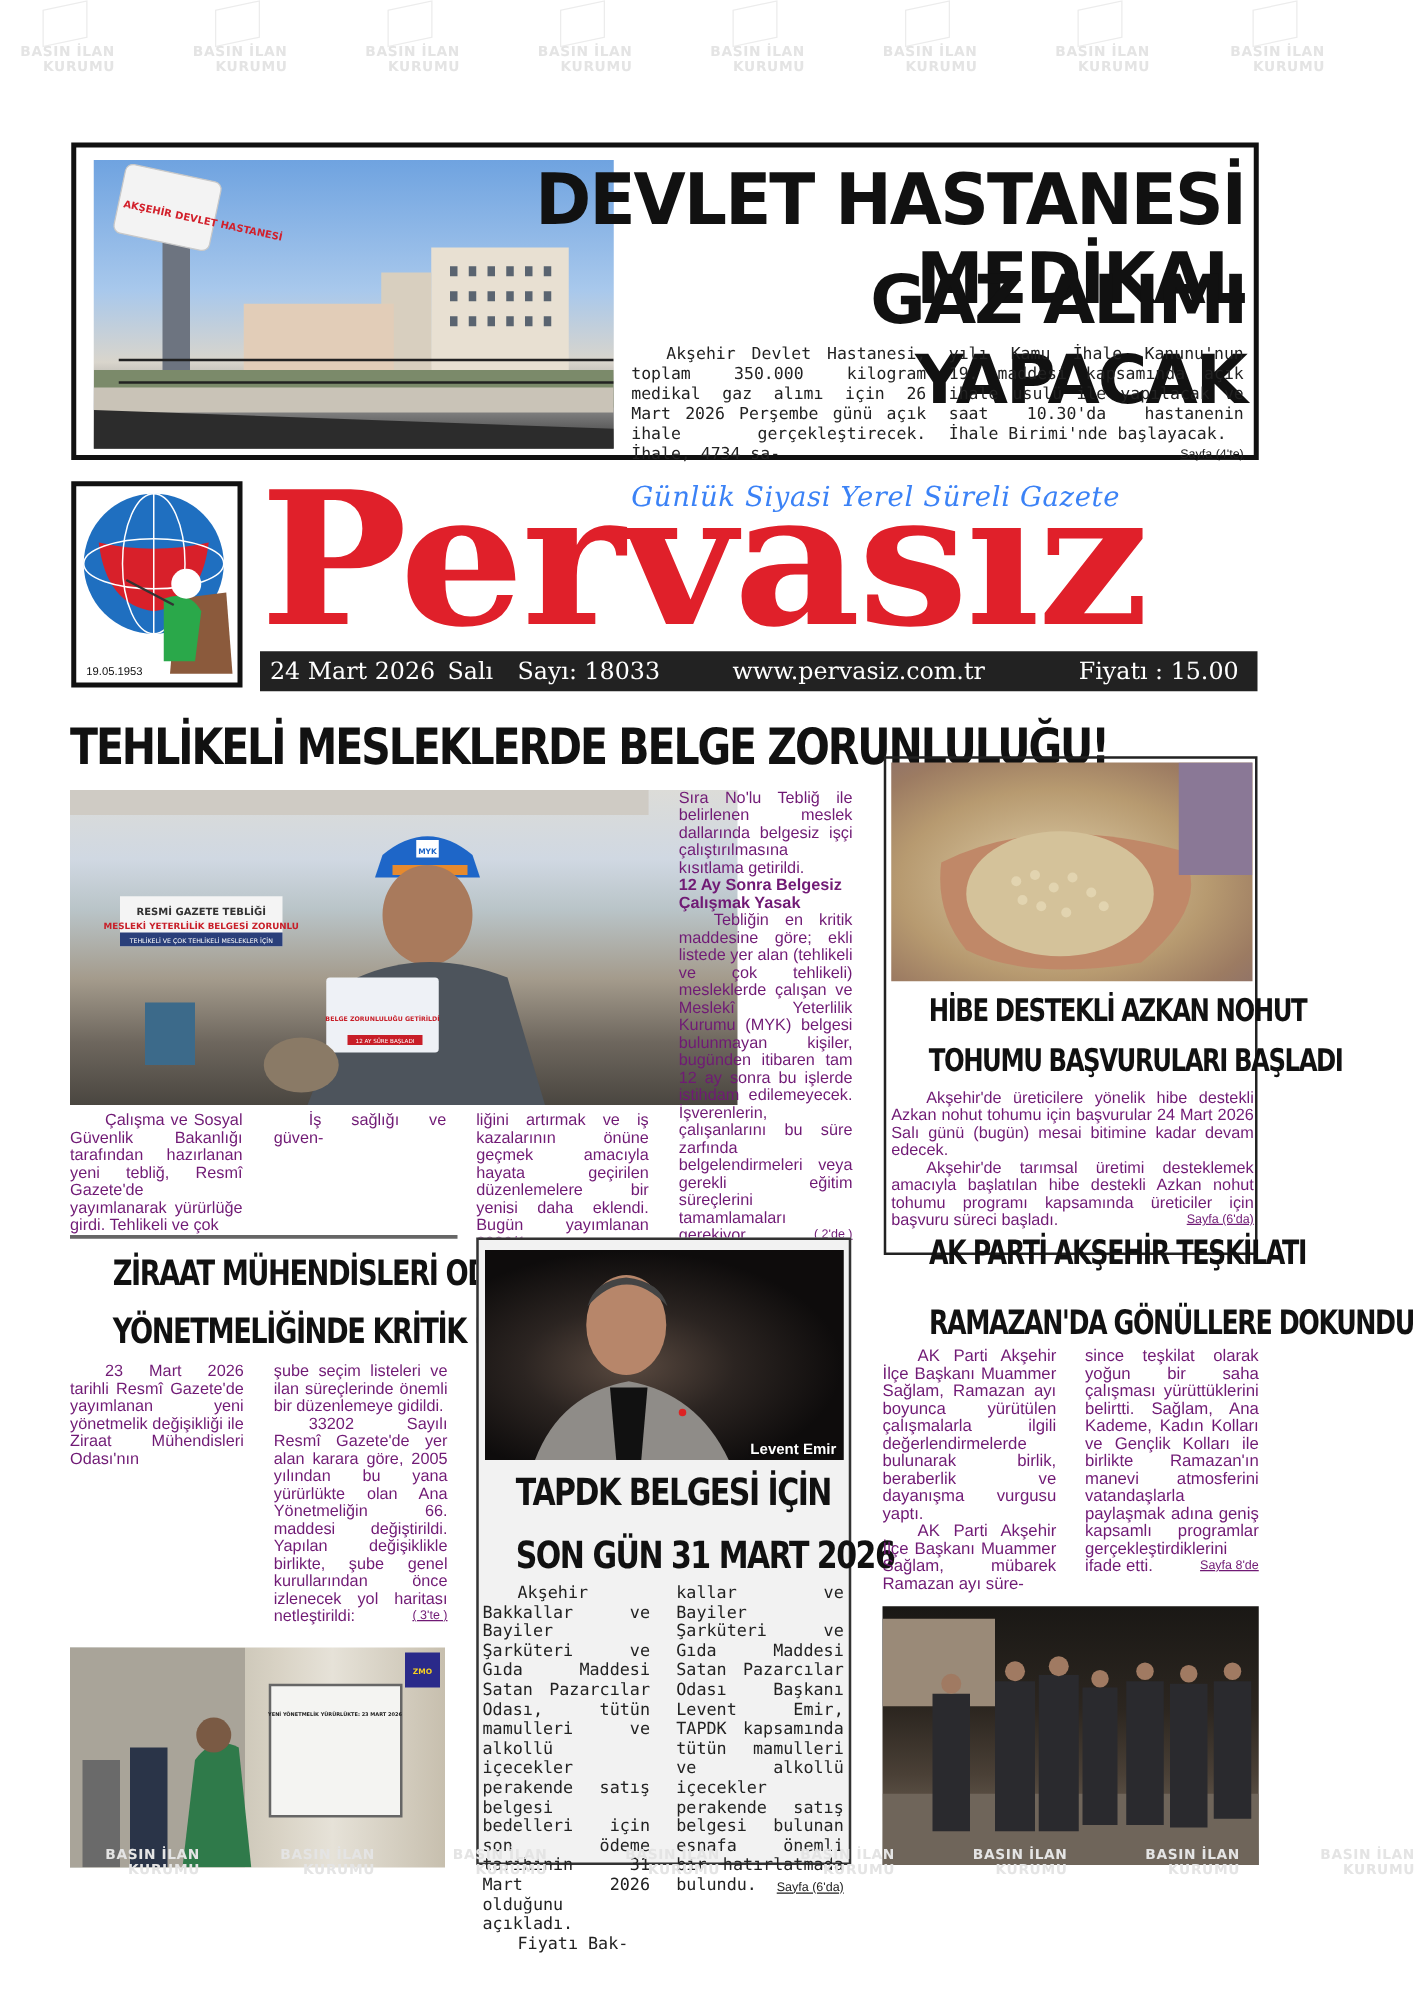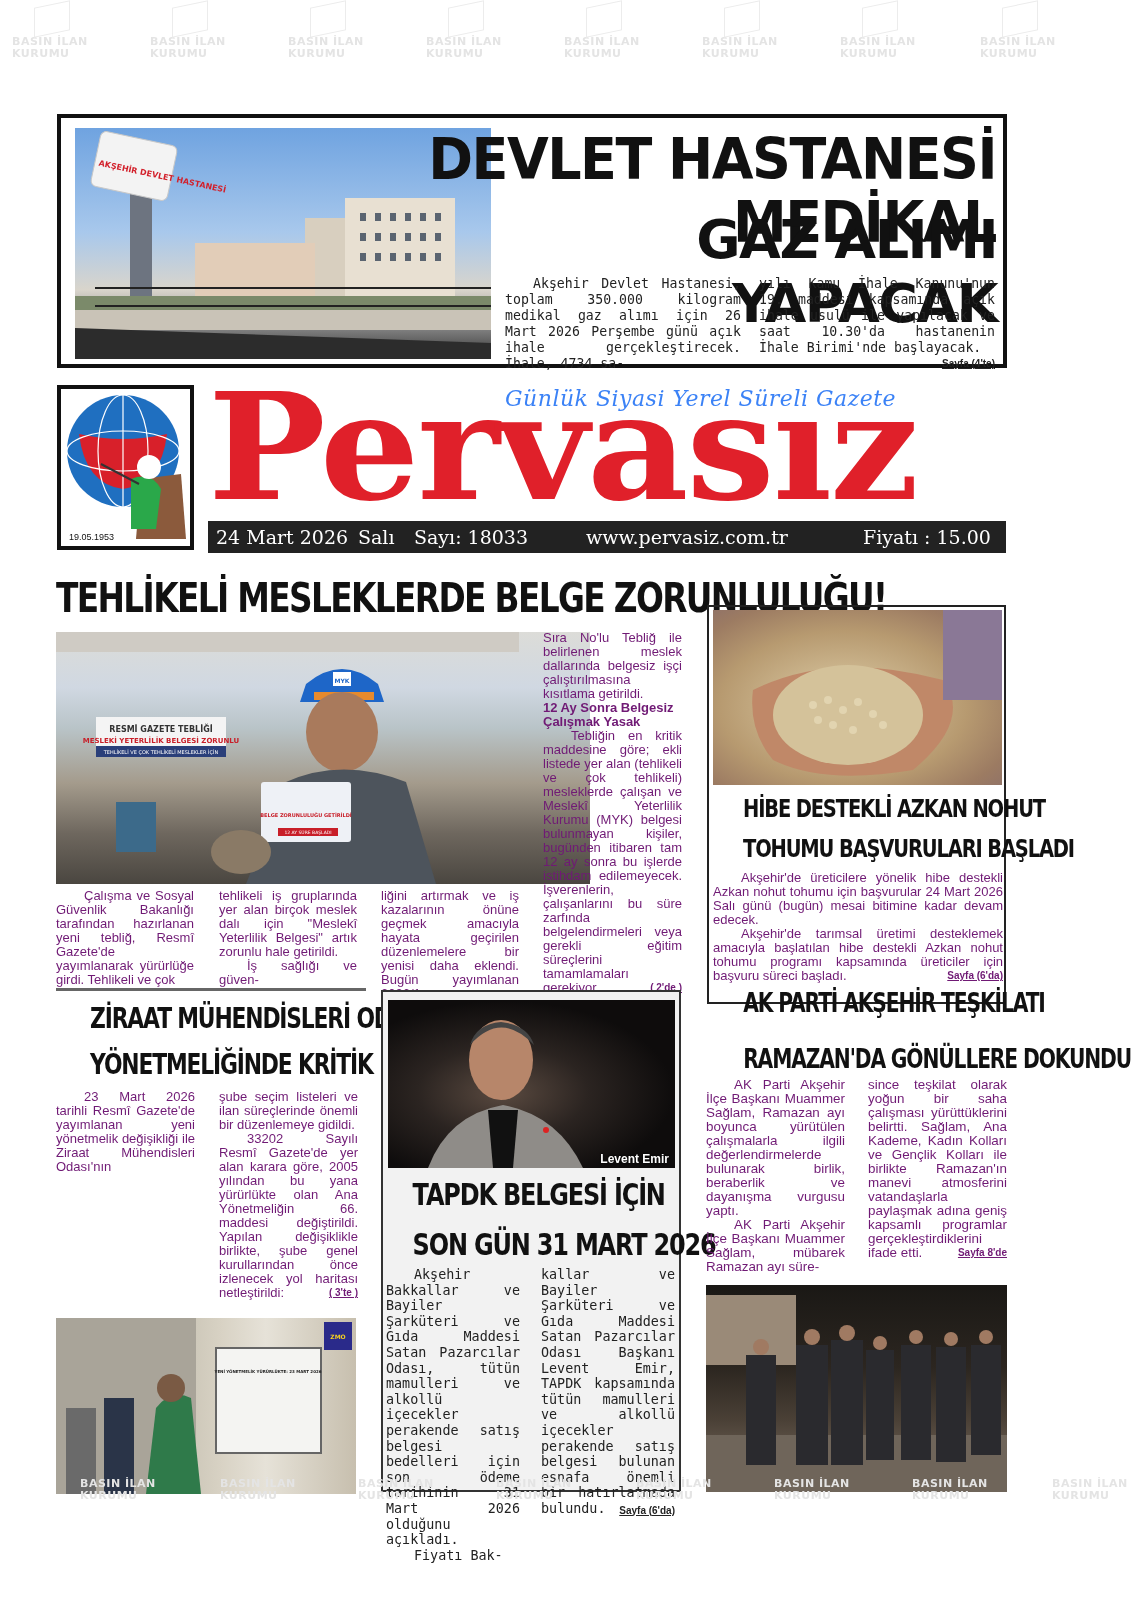--- a/index.html
+++ b/index.html
@@ -1,31 +1,31 @@
 <!DOCTYPE html>
 <html><head>
 <meta charset="utf-8">
 <style>
   * { box-sizing: border-box; margin: 0; padding: 0; }
   html, body { width: 1140px; height: 1613px; background: #ffffff; overflow: hidden; }
   body { position: relative; font-family: "Liberation Sans", sans-serif; color: #1a1a1a; }
 
-  .wm { position: absolute; width: 80px; text-align: left; color: #e4e4e4; font-family: "DejaVu Sans", sans-serif; font-weight: bold; font-size: 11px; line-height: 12px; letter-spacing: 0.5px; pointer-events: none; z-index: 50; }
+  .wm { position: absolute; width: 80px; text-align: right; color: #e4e4e4; font-family: "DejaVu Sans", sans-serif; font-weight: bold; font-size: 11px; line-height: 12px; letter-spacing: 0.5px; pointer-events: none; z-index: 50; }
   .wm .box { width: 36px; height: 30px; margin: 0 auto 2px; border: 1.5px solid #ececec; transform: skewY(-12deg); }
 
   .headline-font { font-family: "DejaVu Sans", sans-serif; font-weight: bold; letter-spacing: -1.5px; color: #111; }
 
   
   #top-story { position: absolute; left: 57px; top: 114px; width: 950px; height: 254px; border: 4px solid #111; }
   #top-img { position: absolute; left: 14px; top: 10px; width: 416px; height: 231px; overflow: hidden; background: linear-gradient(#6fa3e0 0%, #a8c8ec 45%, #d9d5cc 70%, #8d8d8d 85%, #333 100%); }
   #top-title1 { position: absolute; left: 255px; top: 14px; width: 680px; font-size: 54px; line-height: 60px; text-align: right; transform: scaleY(1.05); }
   #top-title2 { position: absolute; left: 440px; top: 90px; width: 496px; font-size: 54px; line-height: 64px; text-align: right; }
   .top-col { position: absolute; top: 158px; width: 236px; font-family: "DejaVu Sans Mono", monospace; font-size: 13.2px; line-height: 16px; text-align: justify; color: #222; }
   .indent { text-indent: 28px; }
-  .ref { font-family: "Liberation Sans", sans-serif; font-size: 10px; font-weight: bold; text-decoration: underline; float: right; }
+  .ref { font-family: "Liberation Sans", sans-serif; font-size: 10px; font-weight: normal; text-decoration: underline; float: right; }
 
   
   #logo-box { position: absolute; left: 57px; top: 385px; width: 137px; height: 165px; border: 4px solid #111; background: #fff; overflow: hidden; }
   #logo-date { position: absolute; left: 8px; bottom: 4px; font-size: 9px; font-weight: normal; color: #111; }
   #masthead-sub { position: absolute; left: 505px; top: 386px; font-family: "DejaVu Serif", serif; font-style: italic; font-size: 22px; color: #3b82f6; letter-spacing: 0.5px; }
   #masthead-name { position: absolute; left: 208px; top: 372px; width: 800px; font-family: "DejaVu Serif", serif; font-weight: bold; font-size: 148px; line-height: 150px; color: #e0202a; letter-spacing: -2px; transform: scaleX(1.06); transform-origin: left; }
   #date-bar { position: absolute; left: 208px; top: 521px; width: 798px; height: 32px; background: #222; color: #fff; font-family: "DejaVu Serif", serif; font-size: 19px; line-height: 32px; }
   #date-bar span { position: absolute; top: 0; }
 
   
@@ -221,21 +221,20 @@
     <rect x="205" y="150" width="90" height="60" rx="3" fill="#eef1f6"></rect>
     <text x="250" y="185" text-anchor="middle" font-size="5" font-weight="bold" fill="#c81e28" font-family="DejaVu Sans, sans-serif">BELGE ZORUNLULUĞU GETİRİLDİ</text>
     <rect x="222" y="196" width="60" height="8" fill="#c81e28"></rect>
     <text x="252" y="202" text-anchor="middle" font-size="4.5" fill="#fff" font-family="DejaVu Sans, sans-serif">12 AY SÜRE BAŞLADI</text>
     <ellipse cx="185" cy="220" rx="30" ry="22" fill="#8a7a66"></ellipse>
     <rect x="60" y="170" width="40" height="50" fill="#3c6a8a"></rect>
   </svg>
 </div>
 <div class="body-col indent" style="left:56px;top:889px;width:138px">Çalışma ve Sosyal Güvenlik Bakanlığı tarafından hazırlanan yeni tebliğ, Resmî Gazete'de yayımlanarak yürürlüğe girdi. Tehlikeli ve çok</div>
 <div class="body-col" style="left:219px;top:889px;width:138px">
-  <div>tehlikeli iş gruplarında yer alan birçok meslek dalı için "Meslekî Yeterlilik Belgesi" artık zorunlu hale getirildi.</div>
   <div class="indent">İş sağlığı ve güven-</div>
 </div>
 <div class="body-col" style="left:381px;top:889px;width:138px">liğini artırmak ve iş kazalarının önüne geçmek amacıyla hayata geçirilen düzenlemelere bir yenisi daha eklendi. Bugün yayımlanan 2026/1</div>
 <div class="body-col" style="left:543px;top:631px;width:139px">
   <div>Sıra No'lu Tebliğ ile belirlenen meslek dallarında belgesiz işçi çalıştırılmasına kısıtlama getirildi.</div>
   <div class="subhead">12 Ay Sonra Belgesiz Çalışmak Yasak</div>
   <div class="indent">Tebliğin en kritik maddesine göre; ekli listede yer alan (tehlikeli ve çok tehlikeli) mesleklerde çalışan ve Meslekî Yeterlilik Kurumu (MYK) belgesi bulunmayan kişiler, bugünden itibaren tam 12 ay sonra bu işlerde istihdam edilemeyecek. İşverenlerin, çalışanlarını bu süre zarfında belgelendirmeleri veya gerekli eğitim süreçlerini tamamlamaları gerekiyor.</div>
   <a class="ref" style="margin-top:-14px">( 2'de )</a>
 </div>
 

